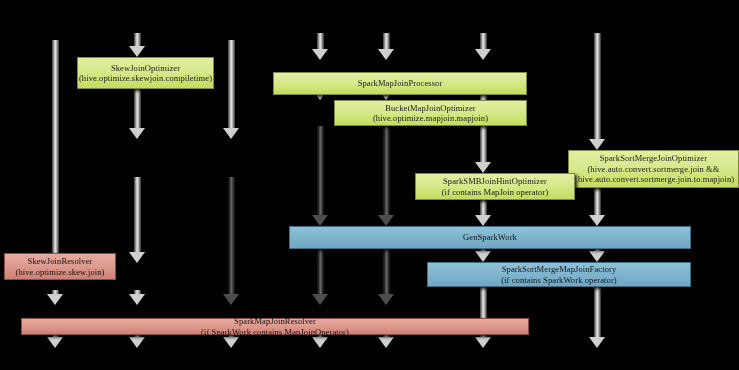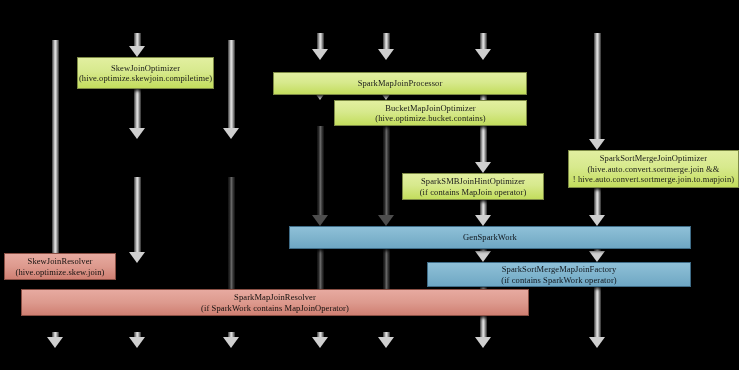--- a/index.html
+++ b/index.html
@@ -93,39 +93,39 @@
     <div class="head" style="left: 589px; top: 337px;"></div>
     <div class="box green" style="left: 77px; top: 57px; width: 137px; height: 32px;">
       <span>SkewJoinOptimizer
 (hive.optimize.skewjoin.compiletime)</span>
     </div>
     <div class="box green" style="left: 273px; top: 72px; width: 254px; height: 23px;">
       <span>SparkMapJoinProcessor</span>
     </div>
     <div class="box green" style="left: 334px; top: 100px; width: 193px; height: 26px;">
       <span>BucketMapJoinOptimizer
-(hive.optimize.bucket.contains)</span>
+(hive.optimize.mapjoin.mapjoin)</span>
     </div>
     <div class="box green" style="left: 568px; top: 150px; width: 171px; height: 38px;">
       <span>SparkSortMergeJoinOptimizer
 (hive.auto.convert.sortmerge.join &amp;&amp;
 ! hive.auto.convert.sortmerge.join.to.mapjoin)</span>
     </div>
-    <div class="box green" style="left: 402px; top: 173px; width: 142px; height: 27px;">
+    <div class="box green" style="left: 415px; top: 173px; width: 160px; height: 27px;">
       <span>SparkSMBJoinHintOptimizer
 (if contains MapJoin operator)</span>
     </div>
     <div class="box blue" style="left: 273px; top: 226px; width: 402px; height: 23px;">
       <span>GenSparkWork</span>
     </div>
     <div class="box blue" style="left: 411px; top: 262px; width: 264px; height: 25px;">
       <span>SparkSortMergeMapJoinFactory
 (if contains SparkWork operator)</span>
     </div>
     <div class="box pink" style="left: 4px; top: 253px; width: 112px; height: 27px;">
       <span>SkewJoinResolver
 (hive.optimize.skew.join)</span>
     </div>
-    <div class="box pink" style="left: 21px; top: 289px; width: 508px; height: 27px;">
+    <div class="box pink" style="left: 21px; top: 318px; width: 508px; height: 17px;">
       <span>SparkMapJoinResolver
 (if SparkWork contains MapJoinOperator)</span>
     </div>
   </div>
 
 </body></html>

